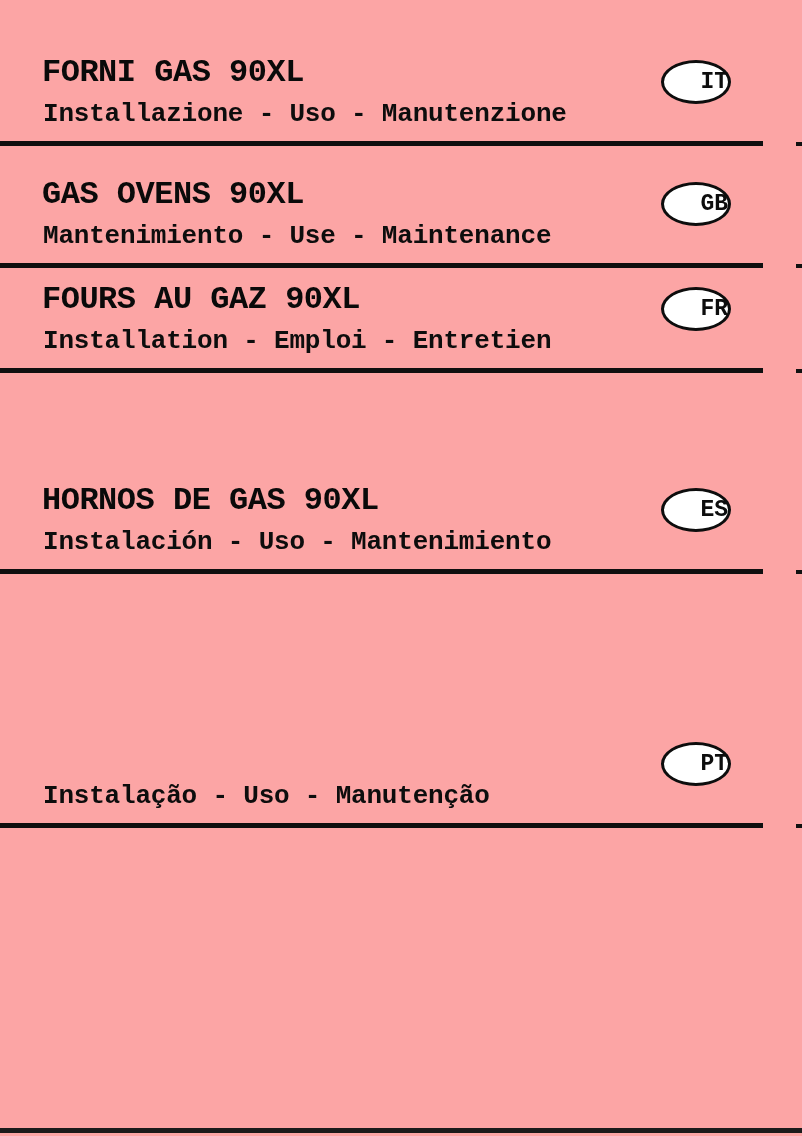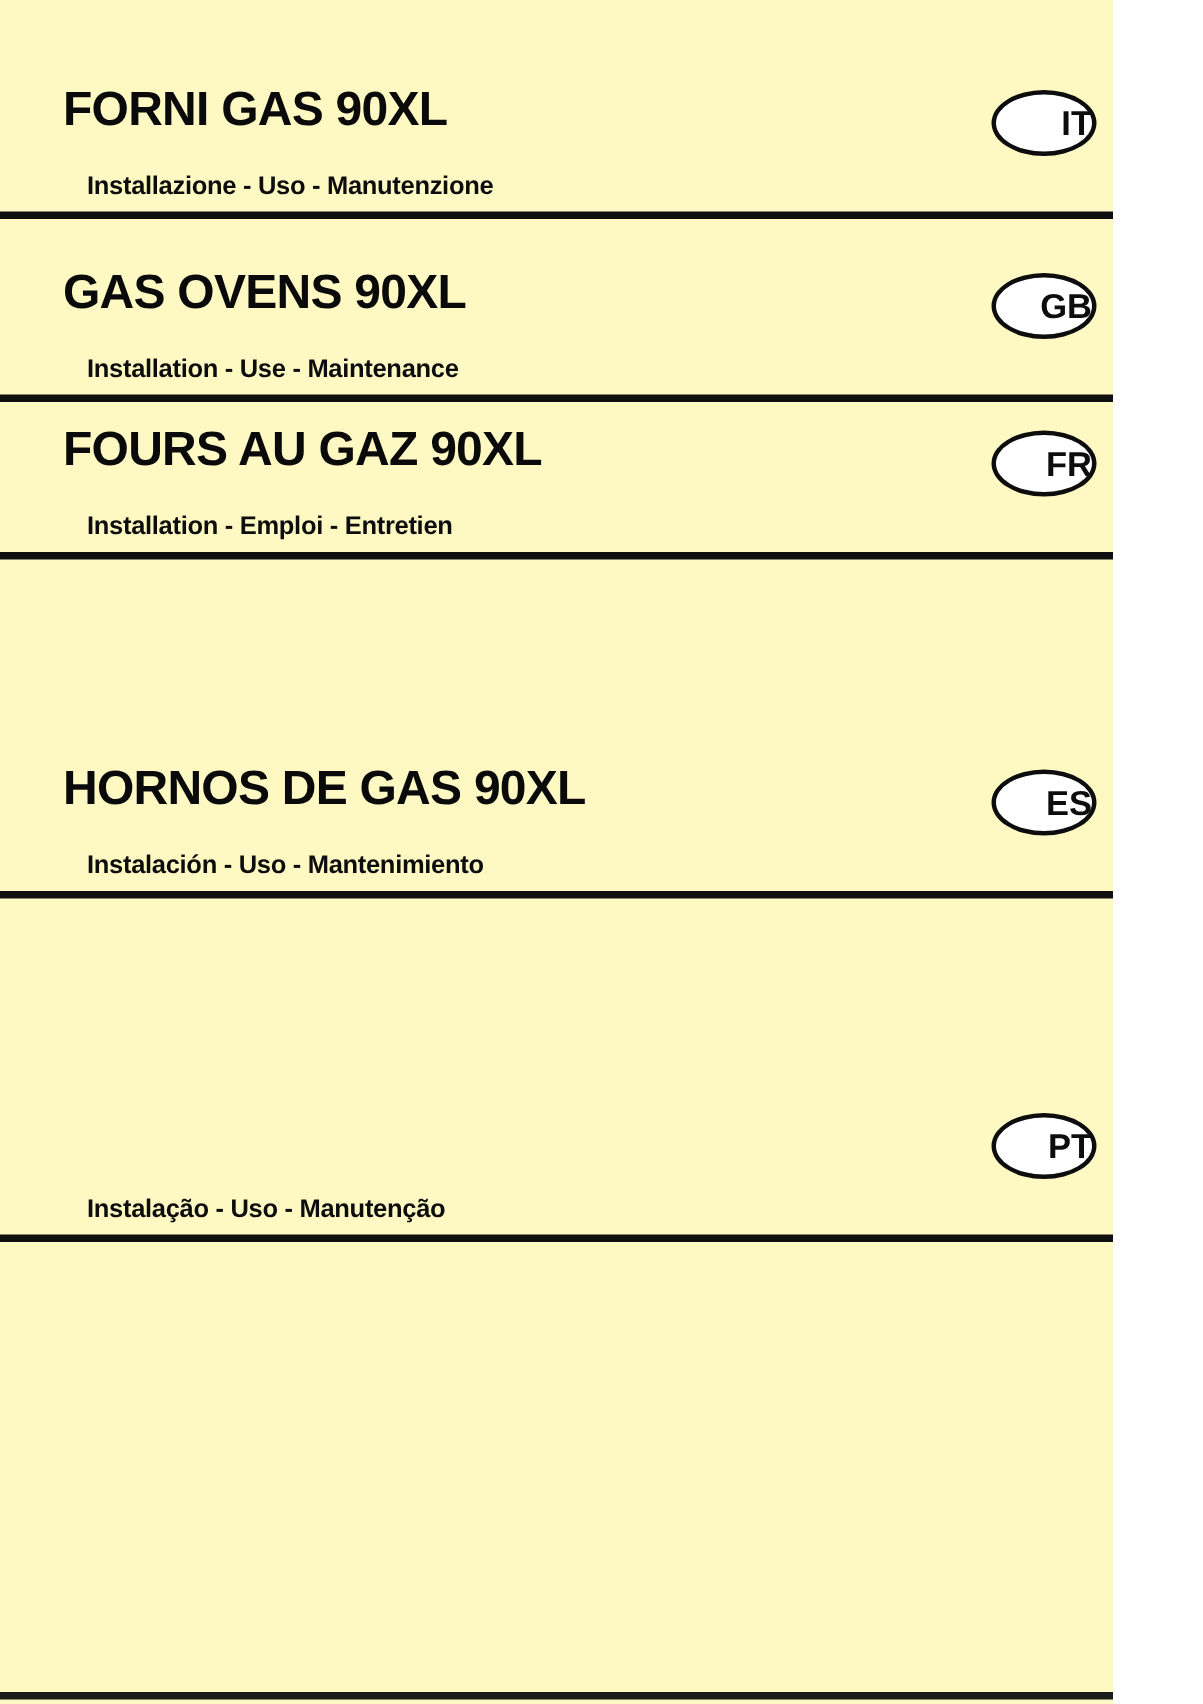--- a/index.html
+++ b/index.html
@@ -2,25 +2,25 @@
 <html><head>
 <meta charset="utf-8">
 <style>
   html, body {
     margin: 0;
     padding: 0;
     background: #ffffff;
   }
   .page {
     position: relative;
-    width: 742px;
+    width: 802px;
     height: 1136px;
-    background: #fef9c3;
+    background: #fca5a5;
     overflow: hidden;
-    font-family: Liberation Sans, sans-serif;
+    font-family: Liberation Mono, monospace;
     color: #0a0a0a;
   }
   .section {
     position: absolute;
     left: 0;
     width: 802px;
     height: 114px;
   }
   .section-title {
     position: absolute;
@@ -31,22 +31,22 @@
     font-weight: 700;
     letter-spacing: -0.5px;
     white-space: pre;
     color: #0a0a0a;
     line-height: normal;
   }
   .section-subtitle {
     position: absolute;
     left: 42px;
     top: 66px;
-    margin: 16px;
-    font-size: 17px;
+    margin: 1px;
+    font-size: 26px;
     font-weight: 700;
     letter-spacing: -0.2px;
     white-space: pre;
     color: #0d0d0d;
     line-height: normal;
   }
   .badge {
     position: absolute;
     left: 661px;
     top: 28px;
@@ -100,40 +100,40 @@
     <h2 class="section-subtitle">Installazione - Uso - Manutenzione</h2>
     <div class="badge">
       <span class="badge-code">IT</span>
     </div>
     <div class="divider"></div>
     <div class="edge-tick"></div>
   </div>
 
   <div class="section" style="top:154px">
     <h1 class="section-title">GAS OVENS 90XL</h1>
-    <h2 class="section-subtitle">Installation - Use - Maintenance</h2>
+    <h2 class="section-subtitle">Mantenimiento - Use - Maintenance</h2>
     <div class="badge">
       <span class="badge-code">GB</span>
     </div>
     <div class="divider"></div>
     <div class="edge-tick"></div>
   </div>
 
   <div class="section" style="top:259.4px">
     <h1 class="section-title">FOURS AU GAZ 90XL</h1>
     <h2 class="section-subtitle">Installation - Emploi - Entretien</h2>
     <div class="badge">
       <span class="badge-code">FR</span>
     </div>
     <div class="divider"></div>
     <div class="edge-tick"></div>
   </div>
 
 
-  <div class="section" style="top:485px">
+  <div class="section" style="top:460px">
     <h1 class="section-title">HORNOS DE GAS 90XL</h1>
     <h2 class="section-subtitle">Instalación - Uso - Mantenimiento</h2>
     <div class="badge">
       <span class="badge-code">ES</span>
     </div>
     <div class="divider"></div>
     <div class="edge-tick"></div>
   </div>
 
 

